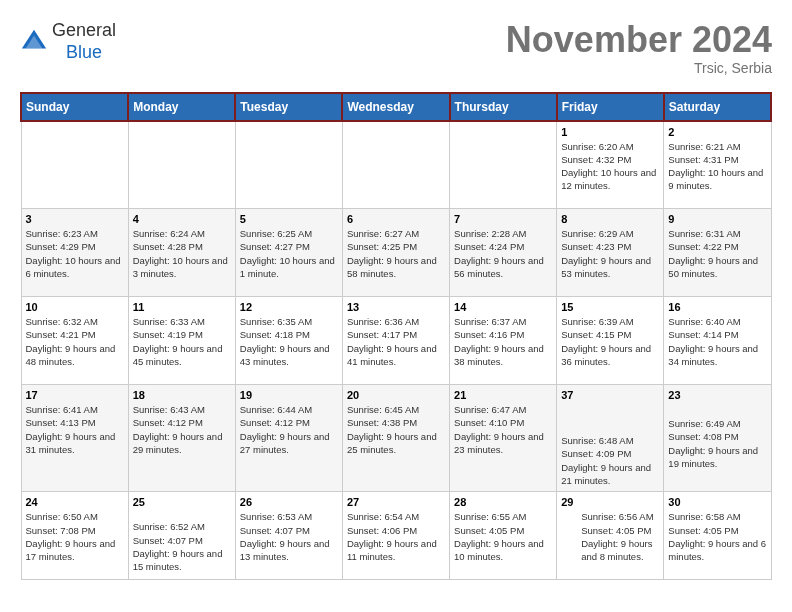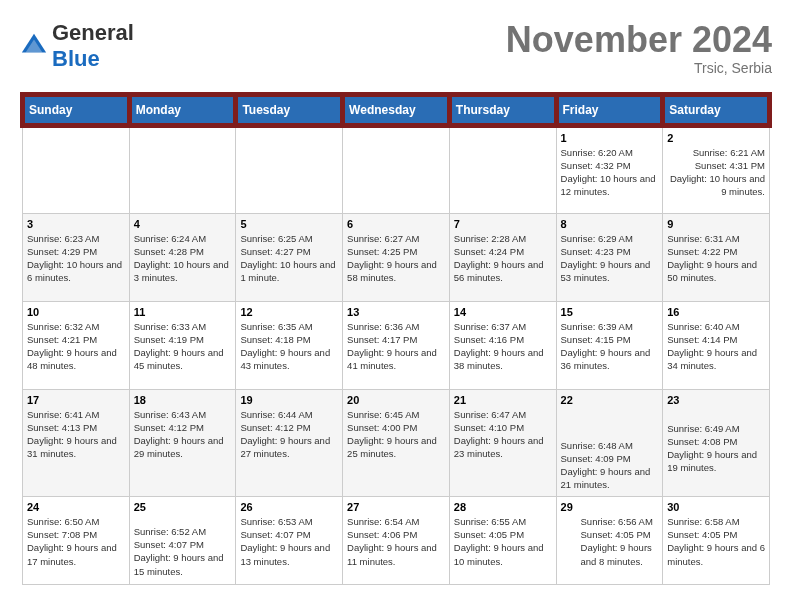--- a/index.html
+++ b/index.html
@@ -15,23 +15,24 @@
       justify-content: space-between;
       align-items: flex-start;
       margin-bottom: 16px;
     }
     .logo {
       display: flex;
       align-items: center;
       gap: 4px;
     }
     .logo-text {
-      font-size: 22px;
-      font-weight: bold;
+      font-size: 18px;
+      font-weight: normal;
       line-height: 1.2;
+      text-align: center;
     }
     .logo-general { color: #333; }
     .logo-blue { color: #1a6bbf; }
     .logo-icon {
       width: 28px;
       height: 28px;
     }
     .title-block {
       text-align: right;
     }
@@ -50,21 +51,21 @@
       border-collapse: collapse;
       font-size: 10px;
     }
     thead th {
       background-color: #2a6db5;
       color: #fff;
       padding: 6px 4px;
       text-align: left;
       font-size: 12px;
       font-weight: bold;
-      border: 5px solid #7f1d1d;
+      border: 2px solid #7f1d1d;
     }
     td {
       border: 1px solid #ccc;
       vertical-align: top;
       padding: 4px;
       min-height: 80px;
       height: 88px;
       width: 14.28%;
       background: #fff;
     }
@@ -129,21 +130,21 @@
         <td class="empty-cell"></td>
         <td class="empty-cell"></td>
         <td>
           <span class="day-number">1</span>
           <div class="day-info" style="white-space: pre-line;">Sunrise: 6:20 AM
 Sunset: 4:32 PM
 Daylight: 10 hours and 12 minutes.</div>
         </td>
         <td>
           <span class="day-number">2</span>
-          <div class="day-info" style="white-space: pre-line; text-align: right;">Sunrise: 6:21 AM
+          <div class="day-info" style="white-space: pre-line;">Sunrise: 6:21 AM
 Sunset: 4:31 PM
 Daylight: 10 hours and 9 minutes.</div>
         </td>
       </tr>
       <tr>
         <td>
           <span class="day-number">3</span>
           <div class="day-info" style="white-space: pre-line;">Sunrise: 6:23 AM
 Sunset: 4:29 PM
 Daylight: 10 hours and 6 minutes.</div>
@@ -244,31 +245,31 @@
         </td>
         <td>
           <span class="day-number">19</span>
           <div class="day-info" style="white-space: pre-line;">Sunrise: 6:44 AM
 Sunset: 4:12 PM
 Daylight: 9 hours and 27 minutes.</div>
         </td>
         <td>
           <span class="day-number">20</span>
           <div class="day-info" style="white-space: pre-line;">Sunrise: 6:45 AM
-Sunset: 4:00 PM
+Sunset: 4:38 PM
 Daylight: 9 hours and 25 minutes.</div>
         </td>
         <td>
           <span class="day-number">21</span>
           <div class="day-info" style="white-space: pre-line;">Sunrise: 6:47 AM
 Sunset: 4:10 PM
 Daylight: 9 hours and 23 minutes.</div>
         </td>
         <td>
-          <span class="day-number">22</span>
+          <span class="day-number">37</span>
           <div class="day-info" style="white-space: pre-line; margin-top: 33px;">Sunrise: 6:48 AM
 Sunset: 4:09 PM
 Daylight: 9 hours and 21 minutes.</div>
         </td>
         <td>
           <span class="day-number">23</span>
           <div class="day-info" style="white-space: pre-line; margin-top: 16px;">Sunrise: 6:49 AM
 Sunset: 4:08 PM
 Daylight: 9 hours and 19 minutes.</div>
         </td>

